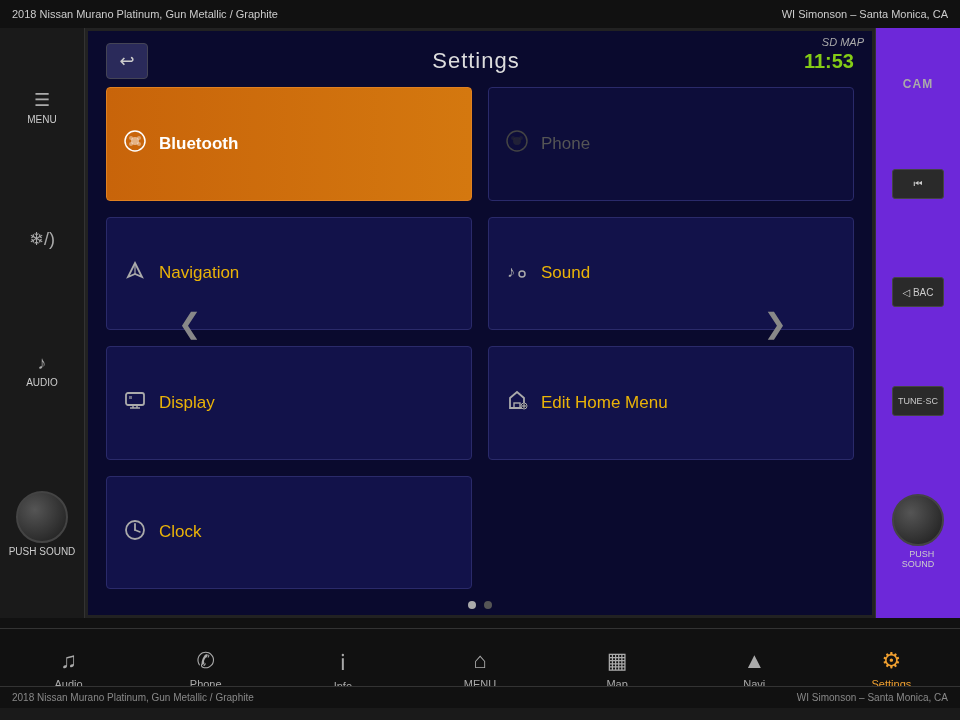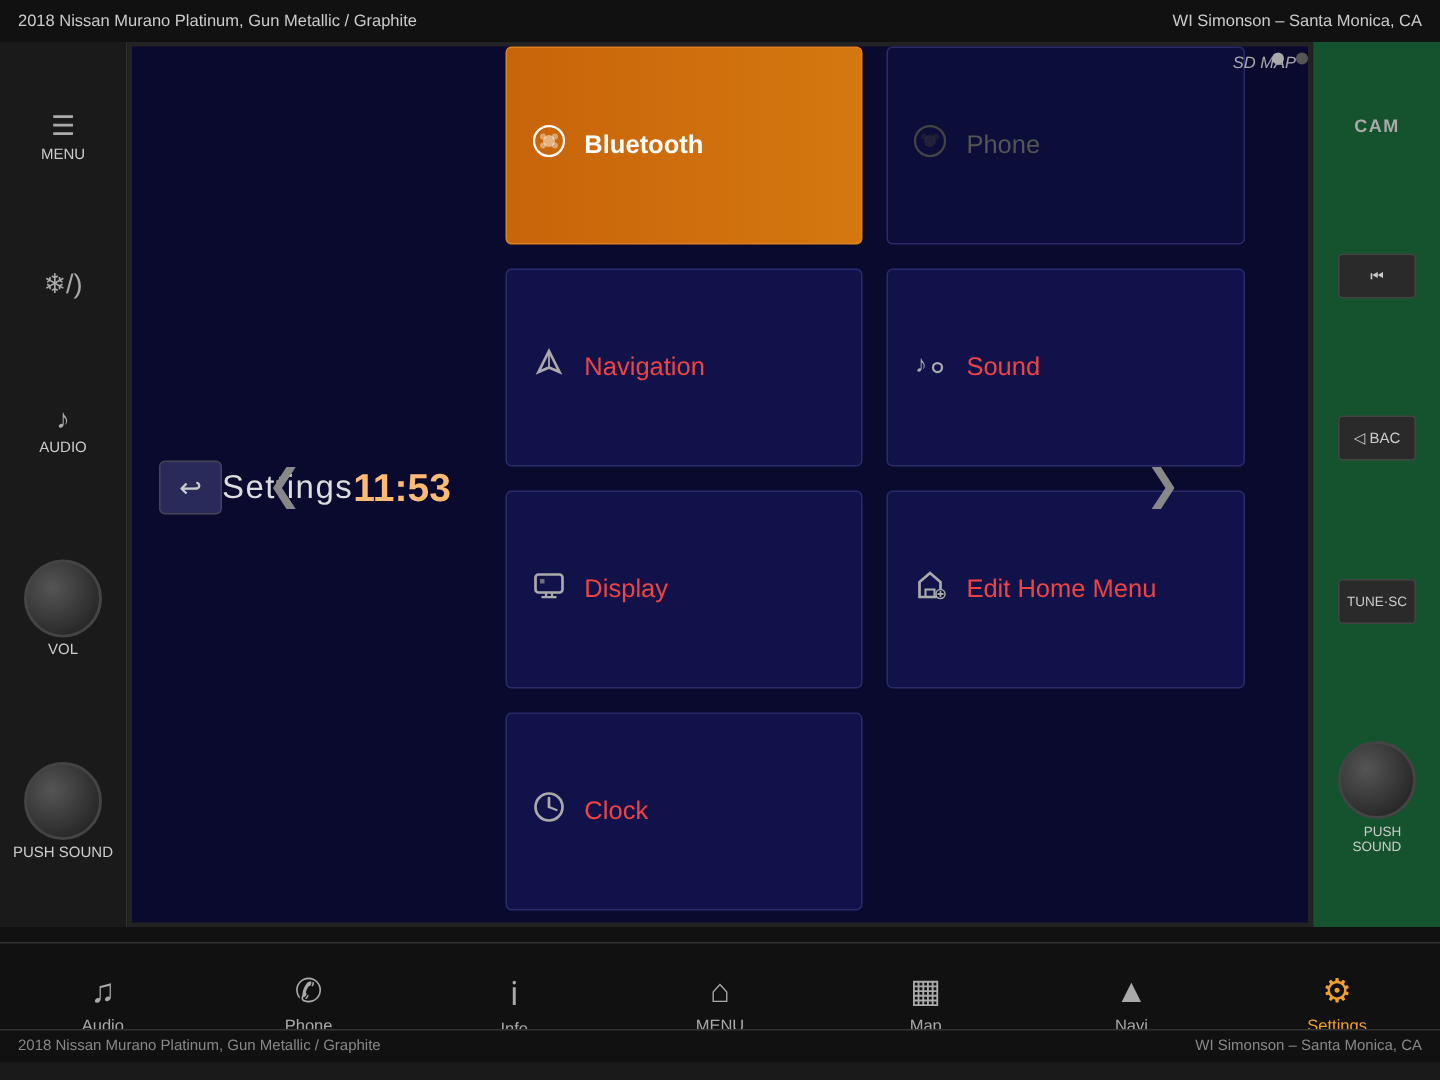--- a/index.html
+++ b/index.html
@@ -61,21 +61,21 @@
       display: flex;
       align-items: center;
       justify-content: center;
     }
 
     
     .center-screen {
       flex: 1;
       background: #0a0a2e;
       display: flex;
-      flex-direction: row;
+      flex-direction: column;
       position: relative;
       border: 3px solid #222;
     }
 
     
     .sd-label {
       position: absolute;
       top: 5px;
       right: 8px;
       color: #aaa;
@@ -106,22 +106,22 @@
     }
 
     .screen-title {
       font-size: 22px;
       color: #ddd;
       font-weight: normal;
       letter-spacing: 1px;
     }
 
     .screen-time {
-      font-size: 26px;
-      color: #fdba74;
+      font-size: 20px;
+      color: #84cc16;
       font-weight: bold;
     }
 
     
     .settings-grid {
       flex: 1;
       display: grid;
       grid-template-columns: 1fr 1fr;
       grid-template-rows: repeat(4, 1fr);
       gap: 16px;
@@ -130,21 +130,21 @@
 
     .settings-item {
       background: #12124a;
       border: 1px solid #2a2a6a;
       border-radius: 4px;
       display: flex;
       align-items: center;
       gap: 10px;
       padding: 0 14px;
       cursor: pointer;
-      color: #ef4444;
+      color: #eab308;
       font-size: 17px;
     }
 
     .settings-item.active {
       background: linear-gradient(to right, #c8640a, #d4780f);
       border-color: #e08020;
       color: #fff;
     }
 
     .settings-item.disabled {
@@ -204,21 +204,21 @@
       transform: translateY(-50%);
       color: #888;
       font-size: 28px;
       cursor: pointer;
       z-index: 10;
     }
 
     
     .right-panel {
       width: 85px;
-      background: #14532d;
+      background: #6d28d9;
       display: flex;
       flex-direction: column;
       align-items: center;
       justify-content: space-around;
       padding: 10px 0;
       border-left: 1px solid #333;
     }
 
     .right-panel .control-item {
       display: flex;
@@ -332,24 +332,20 @@
       </div>
       <div class="control-item">
         <span class="control-icon">❄/)</span>
       </div>
       <div class="control-item">
         <span class="control-icon">♪</span>
         <span>AUDIO</span>
       </div>
       <div class="control-item">
         <div class="knob"></div>
-        <span>VOL</span>
-      </div>
-      <div class="control-item">
-        <div class="knob"></div>
         <span>PUSH SOUND</span>
       </div>
     </div>
 
     <div class="center-screen">
       <span class="sd-label">SD MAP</span>
 
       <div class="screen-header">
         <div class="back-btn">
           <span>↩</span>

